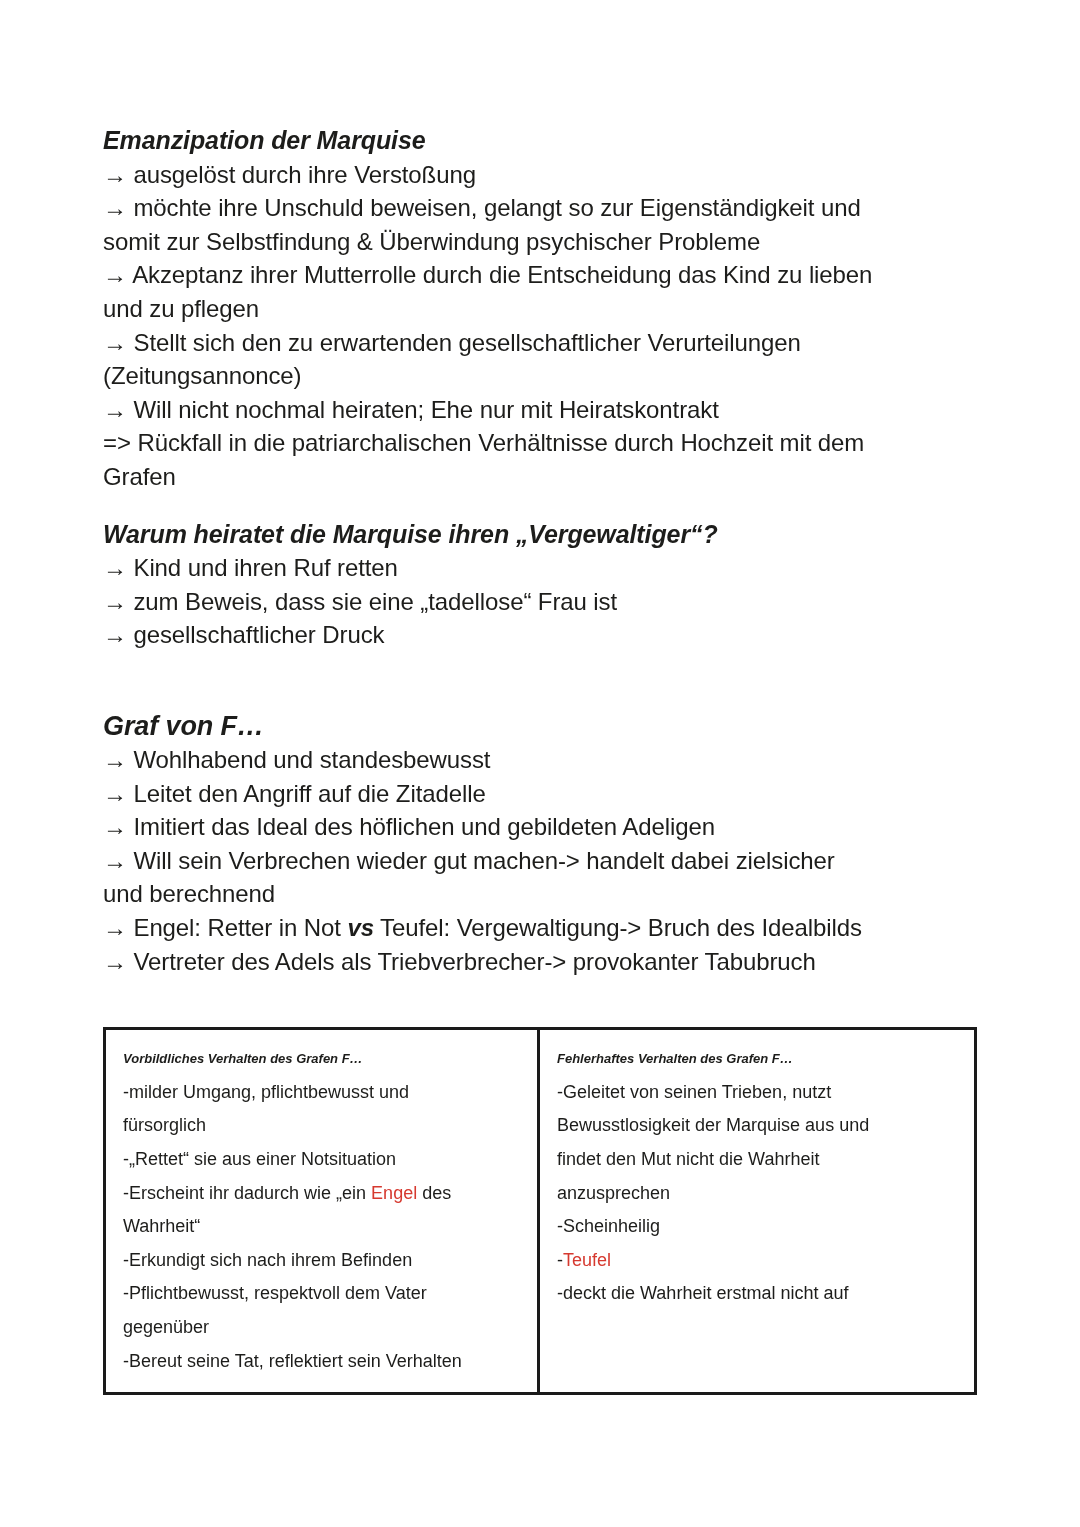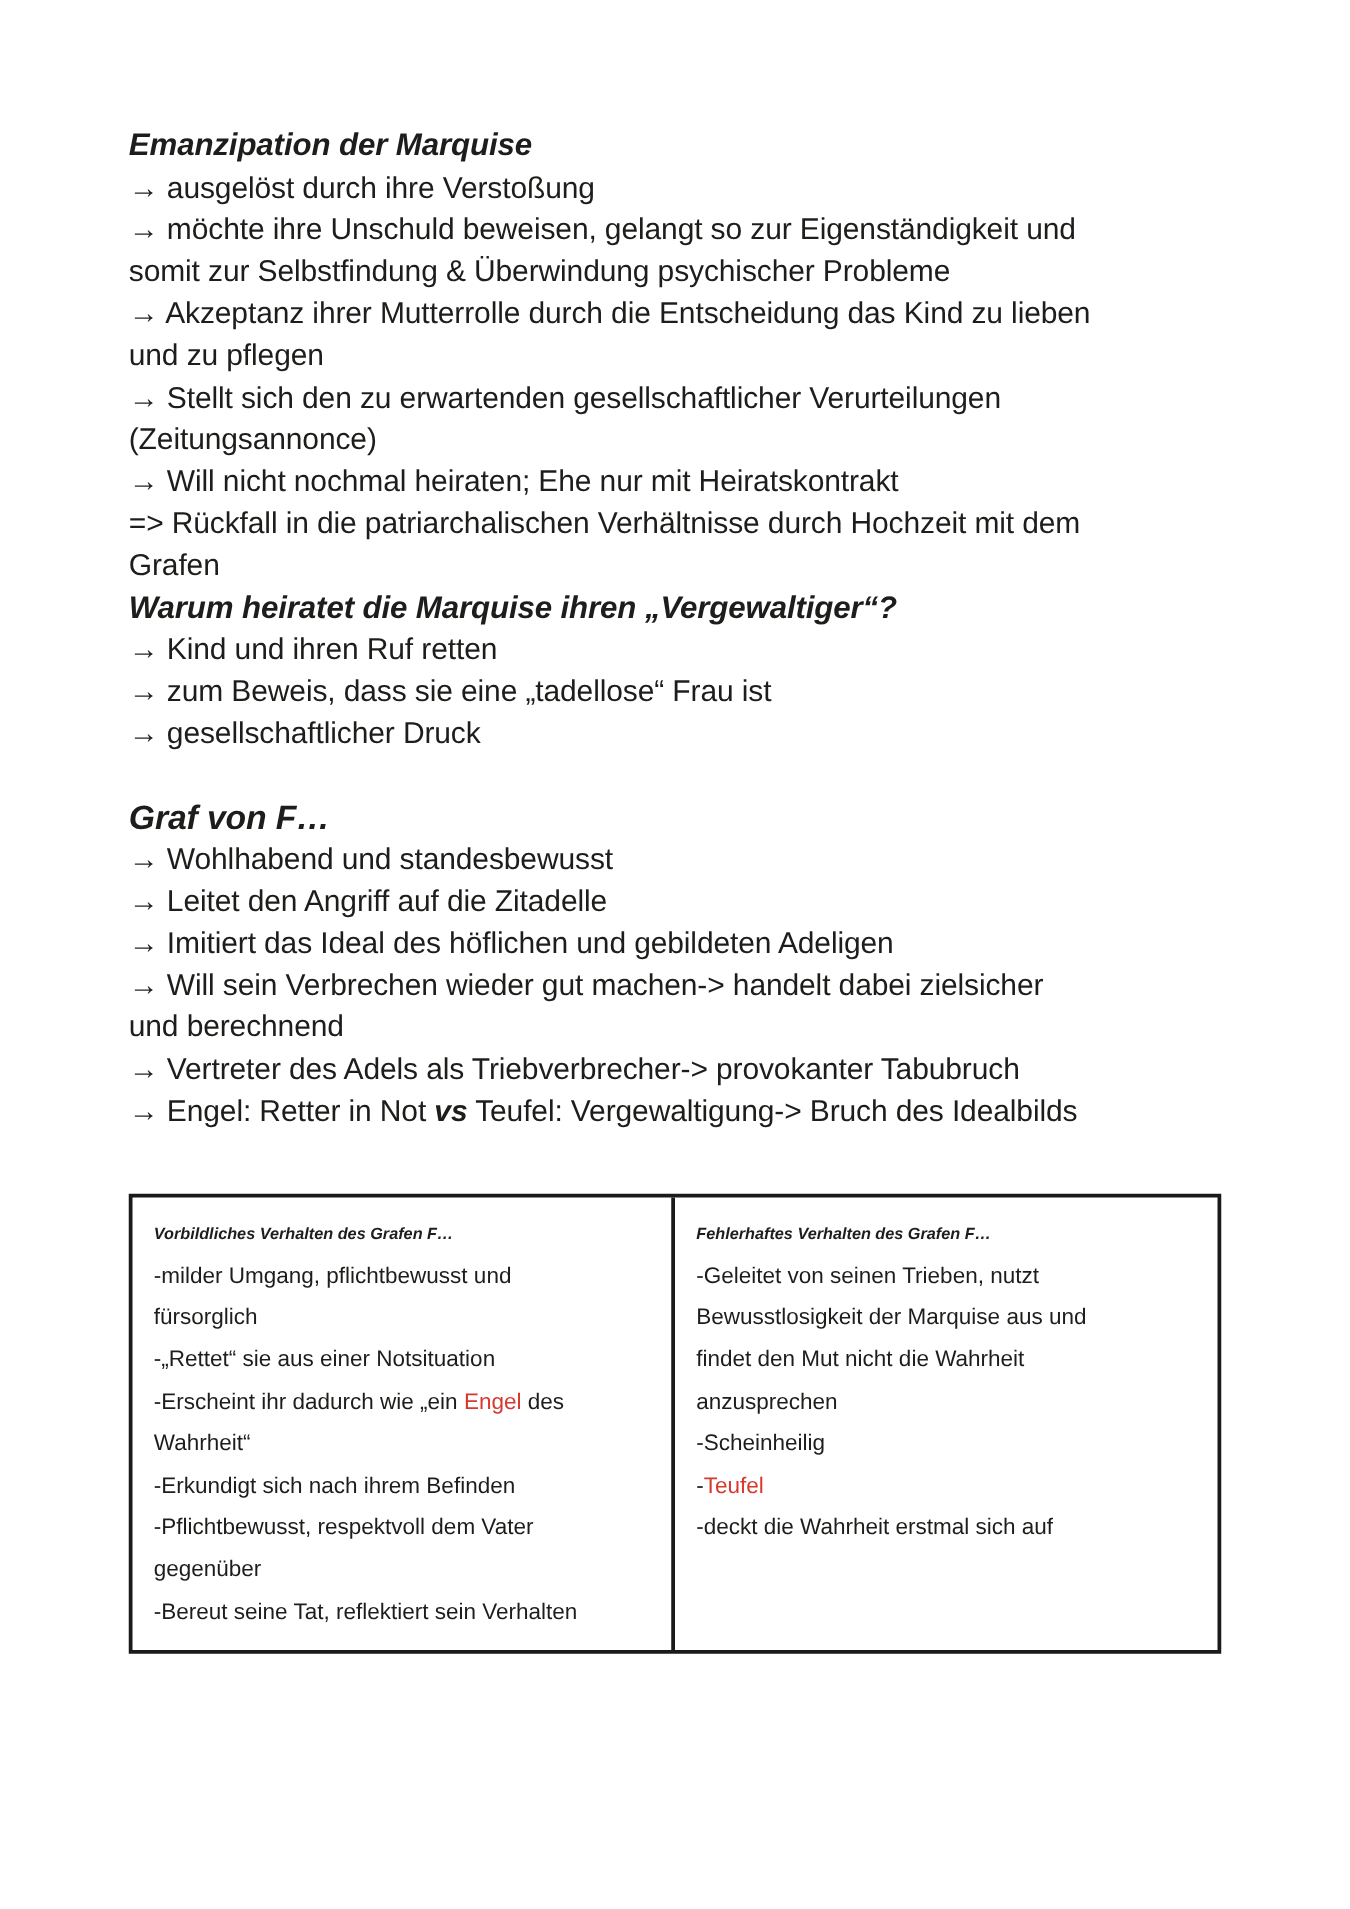--- a/index.html
+++ b/index.html
@@ -28,20 +28,21 @@
     white-space:pre;
     letter-spacing:-0.1px;
   }
   .h{
     font-size:25px;
     line-height:33.6px;
     font-weight:bold;
     font-style:italic;
     white-space:pre;
     letter-spacing:-0.1px;
+    margin-top:24px;
   }
   .h-lg{
     font-size:27px;
   }
   .bi{
     font-weight:bold;
     font-style:italic;
   }
   .red{
     color:var(--red);
@@ -101,22 +102,22 @@
     <div class="line">→ gesellschaftlicher Druck</div>
 
     <div class="spacer"></div>
 
     <div class="h h-lg">Graf von F…</div>
     <div class="line">→ Wohlhabend und standesbewusst</div>
     <div class="line">→ Leitet den Angriff auf die Zitadelle</div>
     <div class="line">→ Imitiert das Ideal des höflichen und gebildeten Adeligen</div>
     <div class="line">→ Will sein Verbrechen wieder gut machen-&gt; handelt dabei zielsicher</div>
     <div class="line">und berechnend</div>
+    <div class="line"><span>→ Engel: Retter in Not </span><span class="bi">vs</span><span> Teufel: Vergewaltigung-&gt; Bruch des Idealbilds</span></div>
     <div class="line">→ Vertreter des Adels als Triebverbrecher-&gt; provokanter Tabubruch</div>
-    <div class="line"><span>→ Engel: Retter in Not </span><span class="bi">vs</span><span> Teufel: Vergewaltigung-&gt; Bruch des Idealbilds</span></div>
 
     <div class="vtable">
       <div class="cell cell-left">
         <div class="thead">Vorbildliches Verhalten des Grafen F…</div>
         <div class="trow">-milder Umgang, pflichtbewusst und</div>
         <div class="trow">fürsorglich</div>
         <div class="trow">-„Rettet“ sie aus einer Notsituation</div>
         <div class="trow"><span>-Erscheint ihr dadurch wie „ein </span><span class="red">Engel</span><span> des</span></div>
         <div class="trow">Wahrheit“</div>
         <div class="trow">-Erkundigt sich nach ihrem Befinden</div>
@@ -125,18 +126,18 @@
         <div class="trow">-Bereut seine Tat, reflektiert sein Verhalten</div>
       </div>
       <div class="cell">
         <div class="thead">Fehlerhaftes Verhalten des Grafen F…</div>
         <div class="trow">-Geleitet von seinen Trieben, nutzt</div>
         <div class="trow">Bewusstlosigkeit der Marquise aus und</div>
         <div class="trow">findet den Mut nicht die Wahrheit</div>
         <div class="trow">anzusprechen</div>
         <div class="trow">-Scheinheilig</div>
         <div class="trow"><span>-</span><span class="red">Teufel</span></div>
-        <div class="trow">-deckt die Wahrheit erstmal sich auf</div>
+        <div class="trow">-deckt die Wahrheit erstmal nicht auf</div>
       </div>
     </div>
 
   </div>
 </div>
 
 </body></html>

